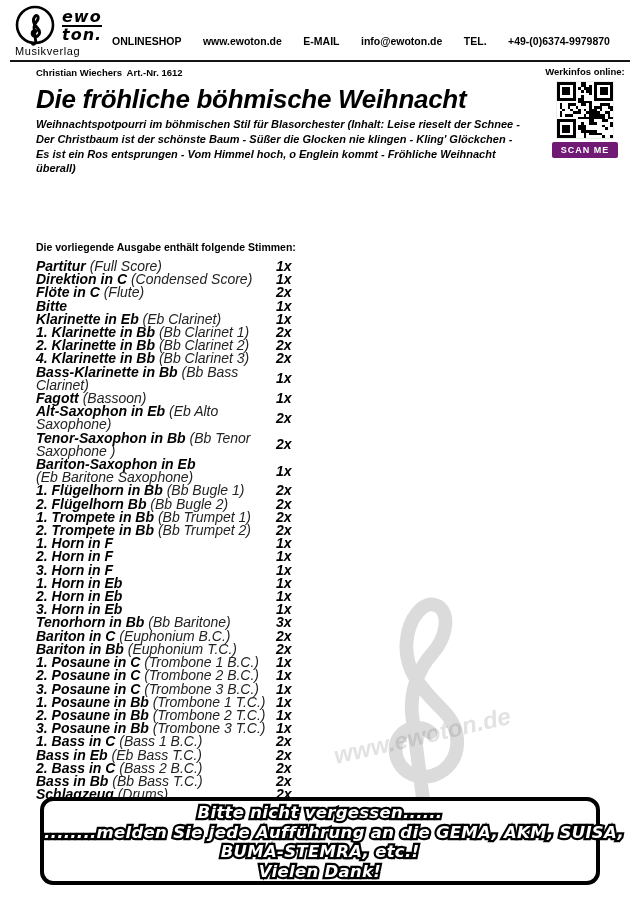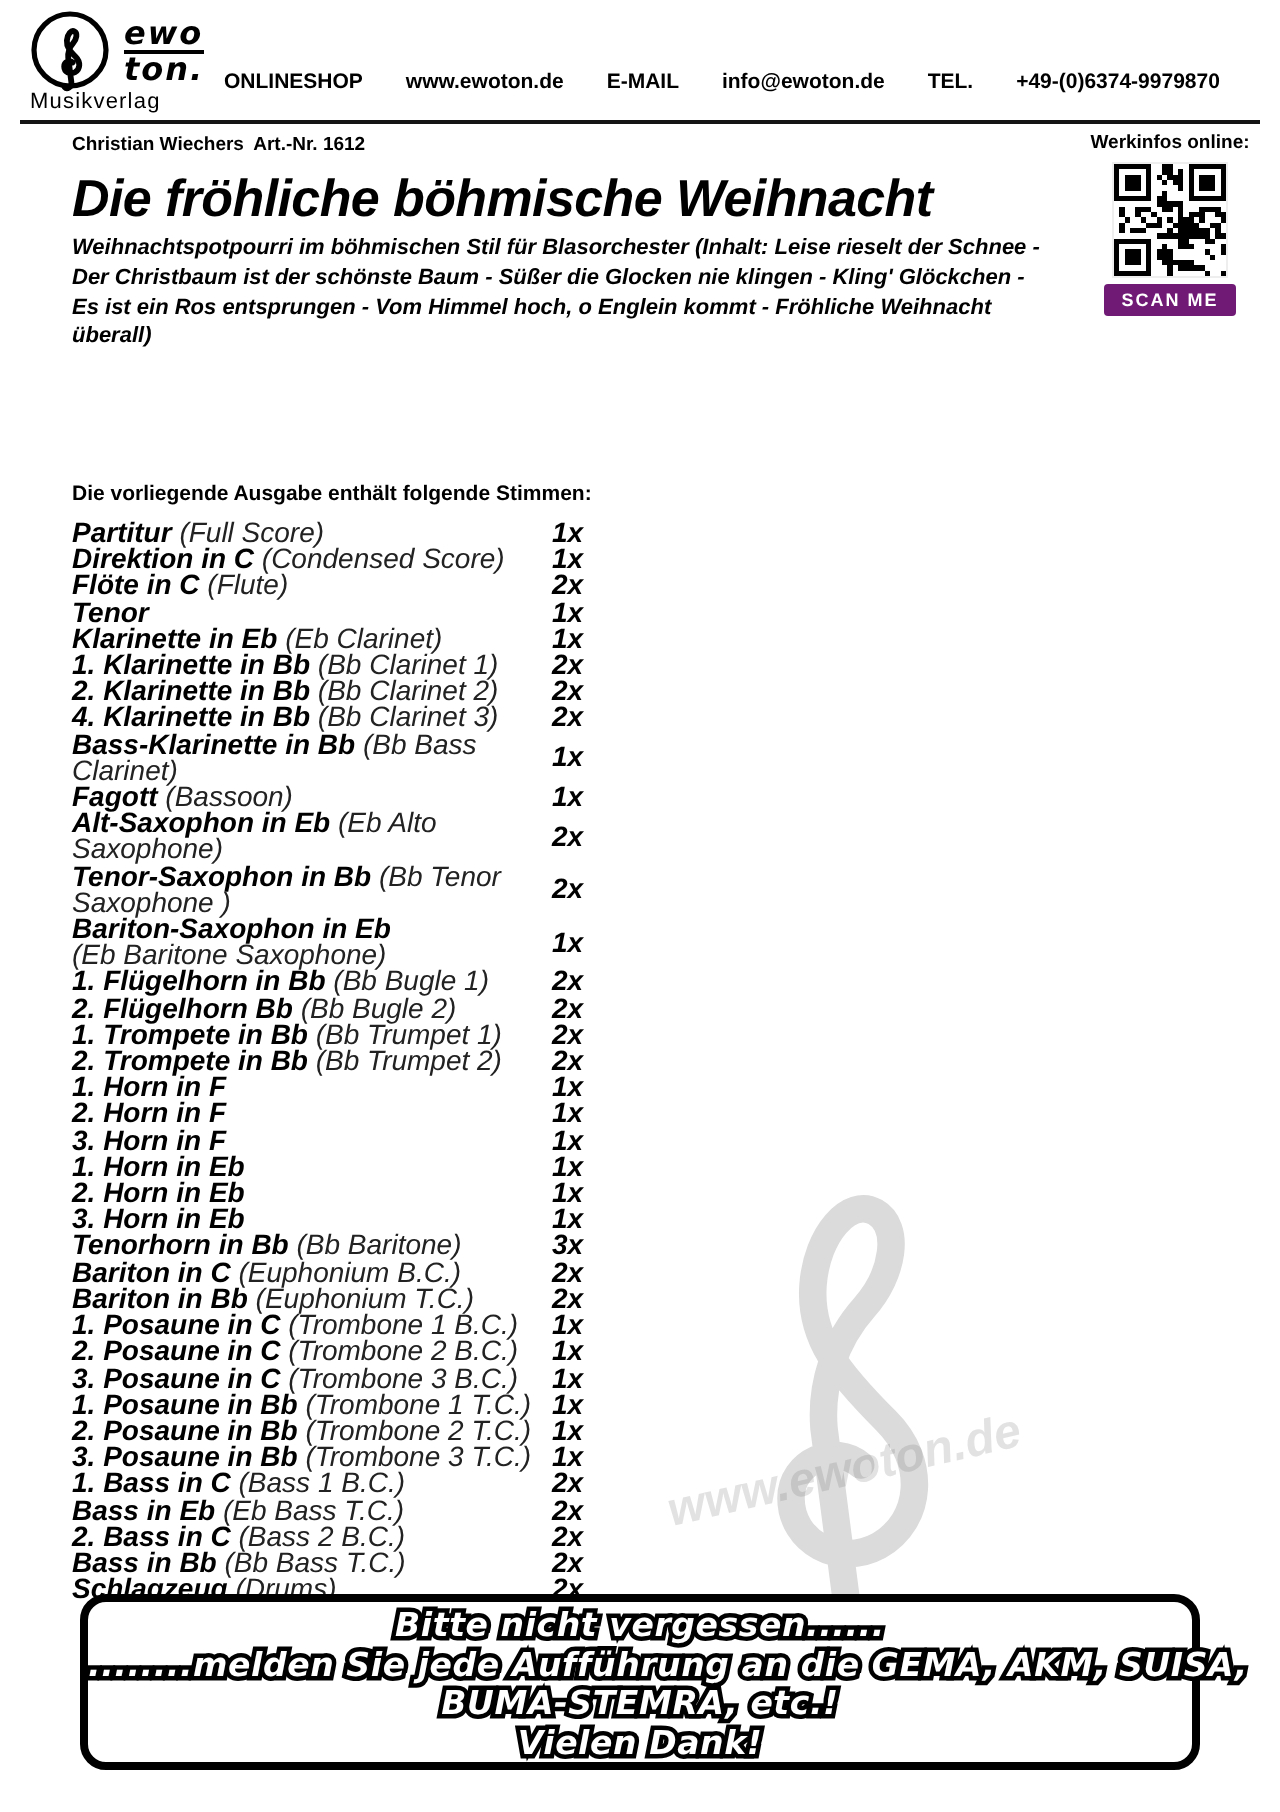--- a/index.html
+++ b/index.html
@@ -297,21 +297,21 @@
     <span class="part-name"><b class="pn">Direktion in C</b> <i class="pd">(Condensed Score)</i></span>
     <span class="part-qty">1x</span>
   </div>
 
   <div class="part-row">
     <span class="part-name"><b class="pn">Flöte in C</b> <i class="pd">(Flute)</i></span>
     <span class="part-qty">2x</span>
   </div>
 
   <div class="part-row">
-    <span class="part-name"><b class="pn">Tenor</b> </span>
+    <span class="part-name"><b class="pn">Bitte</b> </span>
     <span class="part-qty">1x</span>
   </div>
 
   <div class="part-row">
     <span class="part-name"><b class="pn">Klarinette in Eb</b> <i class="pd">(Eb Clarinet)</i></span>
     <span class="part-qty">1x</span>
   </div>
 
   <div class="part-row">
     <span class="part-name"><b class="pn">1. Klarinette in Bb</b> <i class="pd">(Bb Clarinet 1)</i></span>

